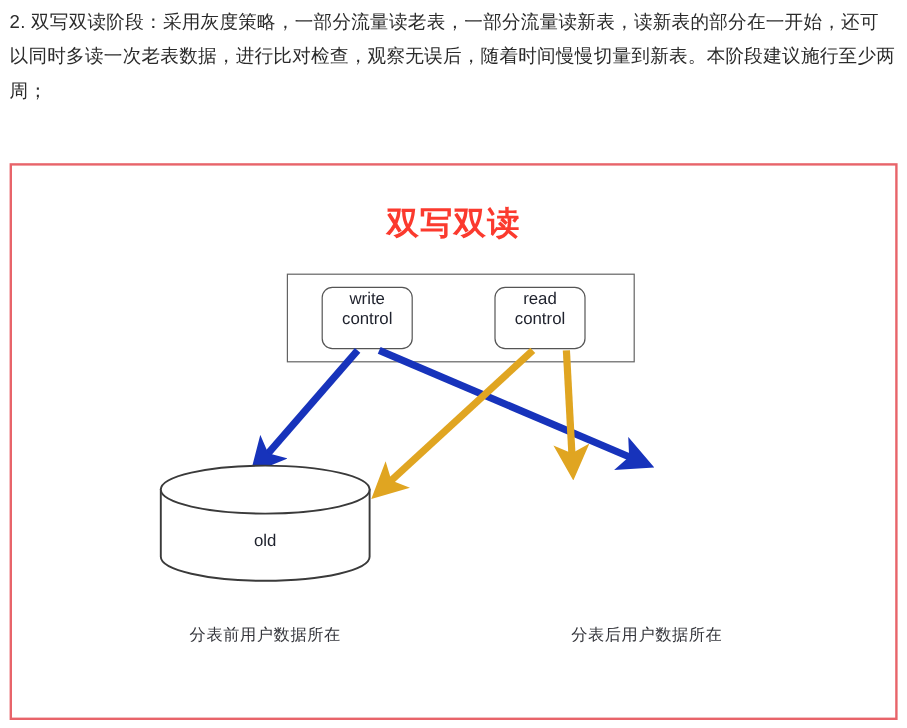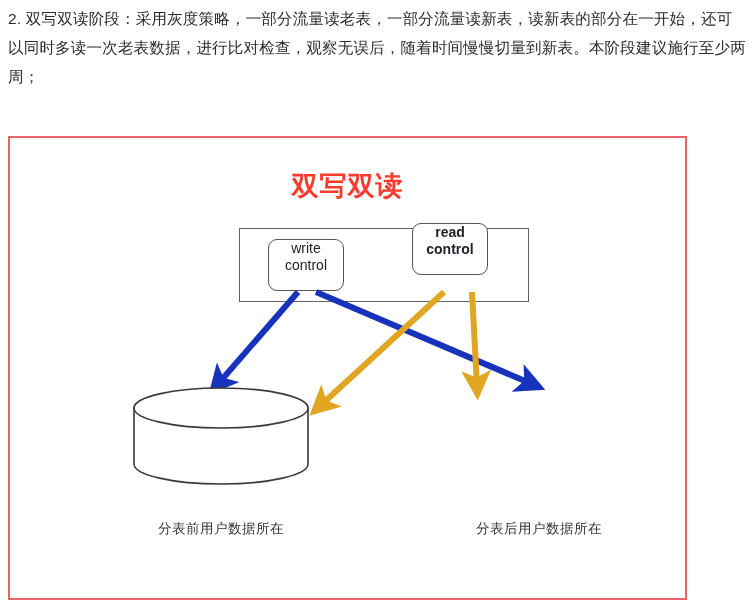--- a/index.html
+++ b/index.html
@@ -27,21 +27,21 @@
     color: #2b2b2b;
     letter-spacing: 0.2px;
     white-space: pre-wrap;
   }
 
   
   #figure-frame {
     position: absolute;
     left: 8px;
     top: 136px;
-    width: 679px;
+    width: 740px;
     height: 464px;
     box-sizing: border-box;
     border: 2px solid #e8646a;
     background: #ffffff;
   }
 
   #figure-title {
     position: absolute;
     left: 0;
     top: 30px;
@@ -76,21 +76,21 @@
     display: flex;
     flex-direction: column;
     align-items: center;
     justify-content: flex-start;
     font-size: 14px;
     line-height: 17px;
     color: #20232e;
     text-align: center;
   }
   #write-control-node { left: 258px; top: 101px; }
-  #read-control-node  { left: 402px; top: 85px; font-weight: bold; }
+  #read-control-node  { left: 402px; top: 101px; }
 
   
   #arrow-layer {
     position: absolute;
     left: 0;
     top: 0;
     width: 740px;
     height: 464px;
     pointer-events: none;
   }
@@ -189,20 +189,21 @@
     <line x1="434" y1="154" x2="310" y2="268" stroke="#e0a521" stroke-width="6" marker-end="url(#head-gold)"></line>
 
     <line x1="462" y1="154" x2="467" y2="248" stroke="#e0a521" stroke-width="6" marker-end="url(#head-gold)"></line>
   </svg>
 
   <div class="cylinder" id="old-cylinder">
     <svg width="178" height="100" viewBox="0 0 178 100">
       <path d="M2,22 L2,78 A87,20 0 0 0 176,78 L176,22 Z" fill="#ffffff" stroke="#3a3a3a" stroke-width="1.6"></path>
       <ellipse cx="89" cy="22" rx="87" ry="20" fill="#ffffff" stroke="#3a3a3a" stroke-width="1.6"></ellipse>
     </svg>
+    <div class="cylinder-label">old</div>
   </div>
 
 
   <div class="cylinder-caption" id="new-caption">分表后用户数据所在</div>
 
   <div class="cylinder-caption" id="old-caption">分表前用户数据所在</div>
 
 
 </div>
 

